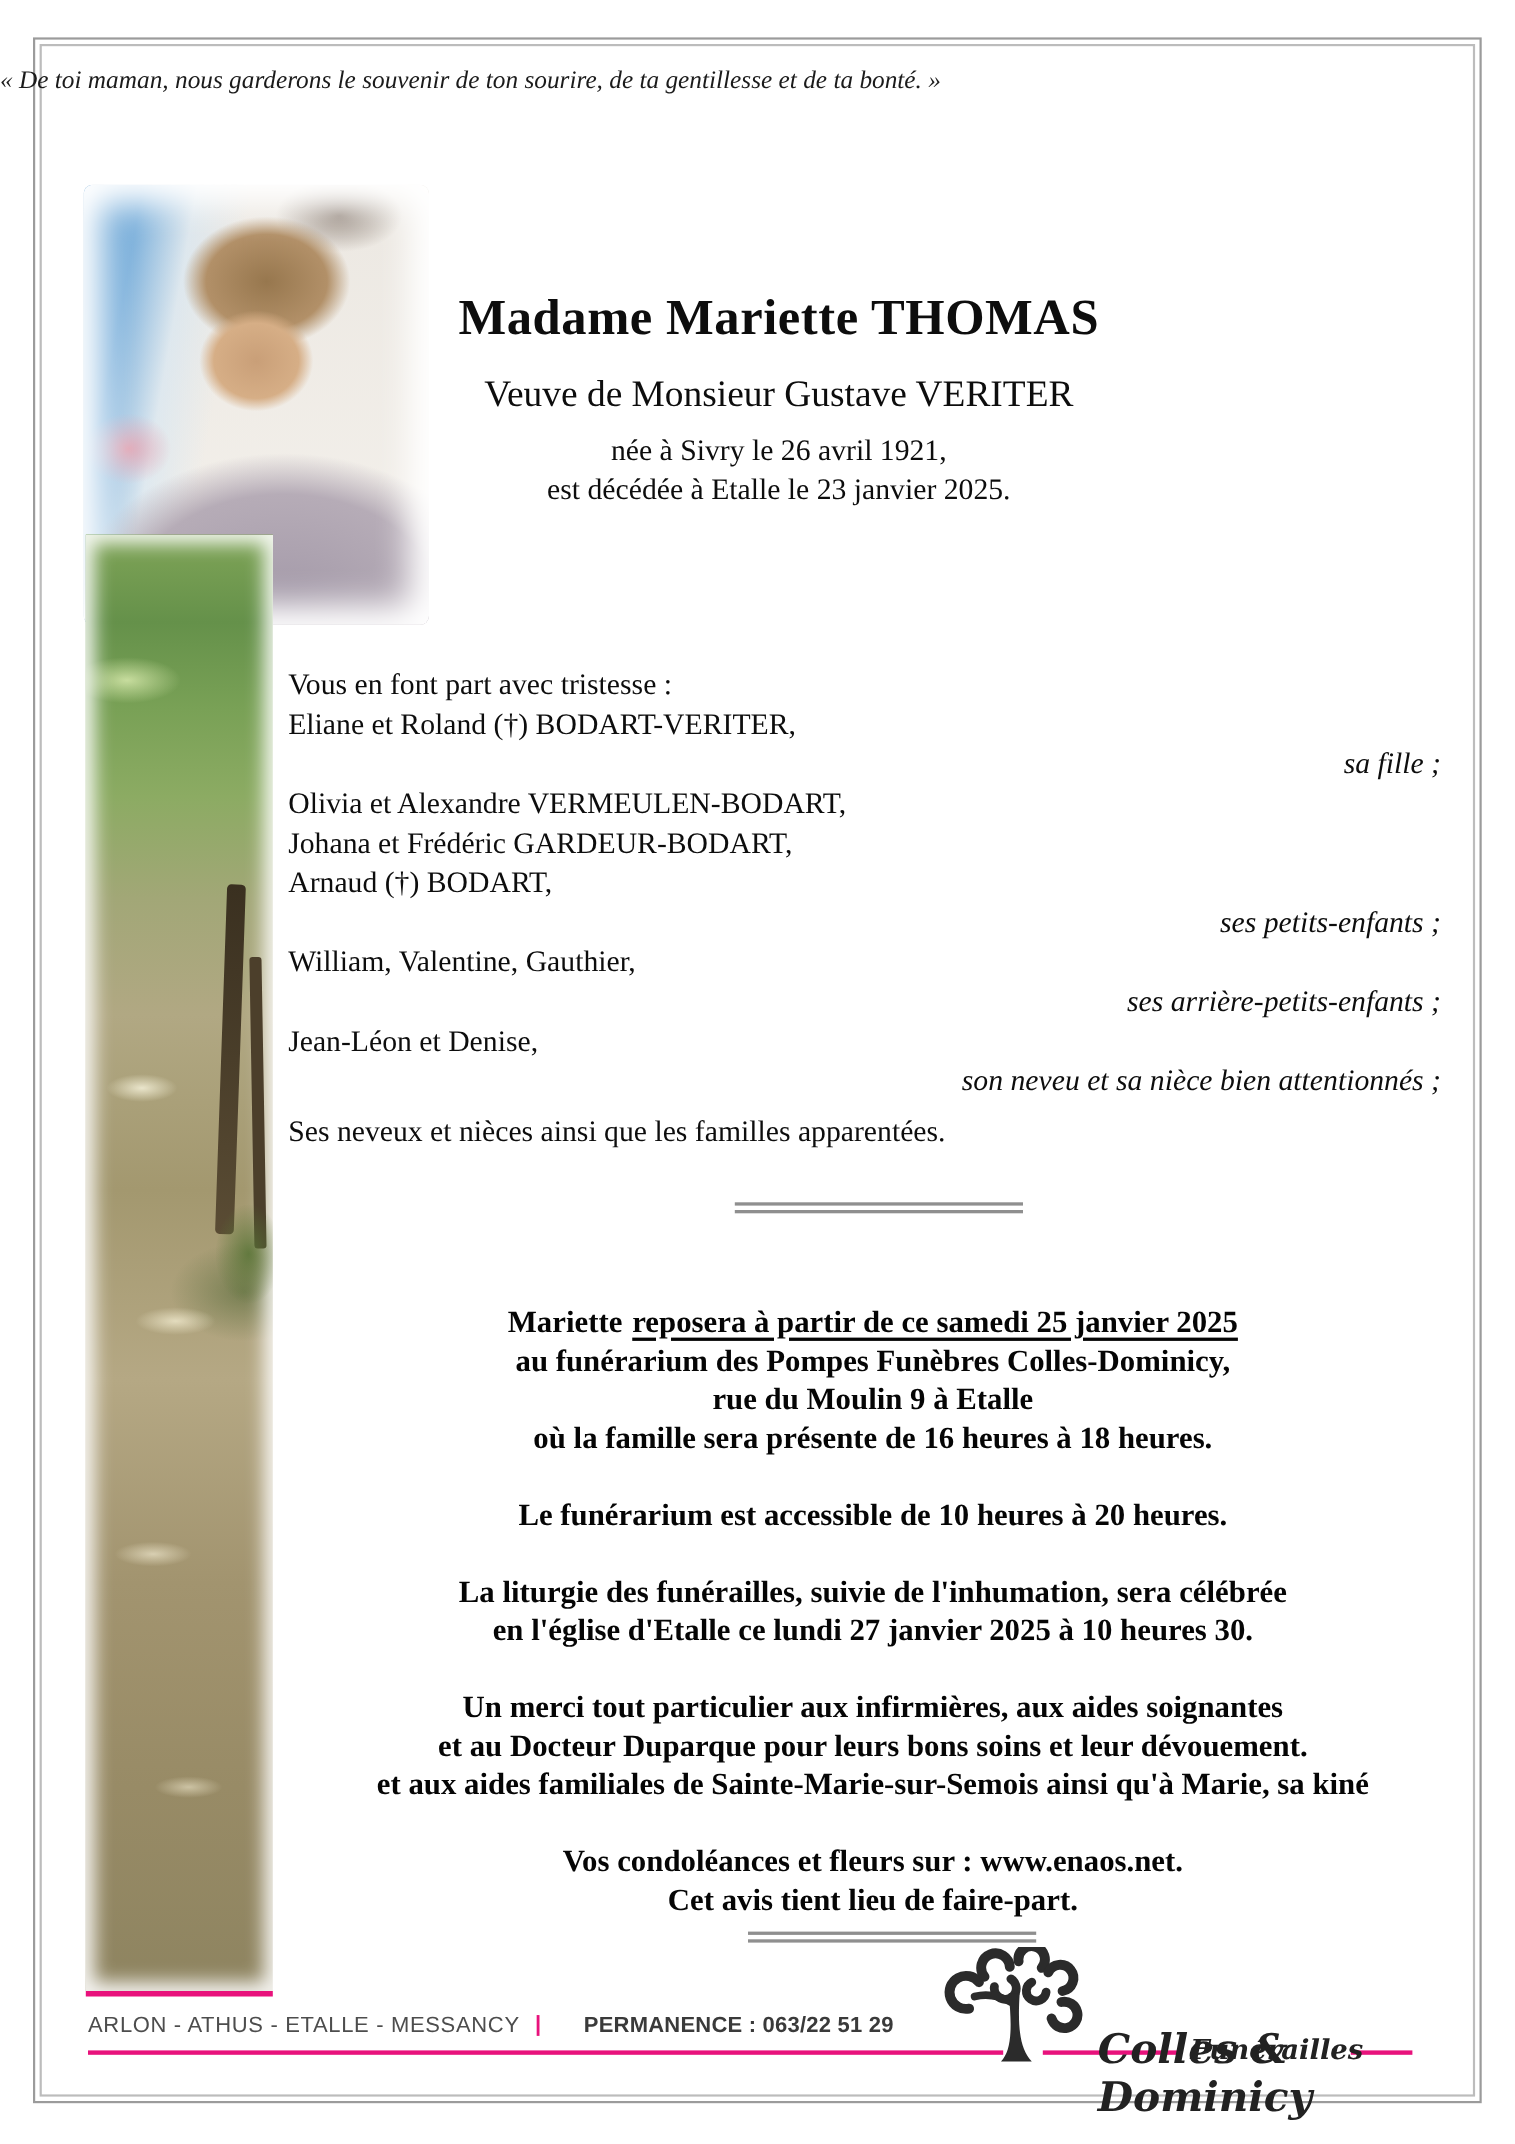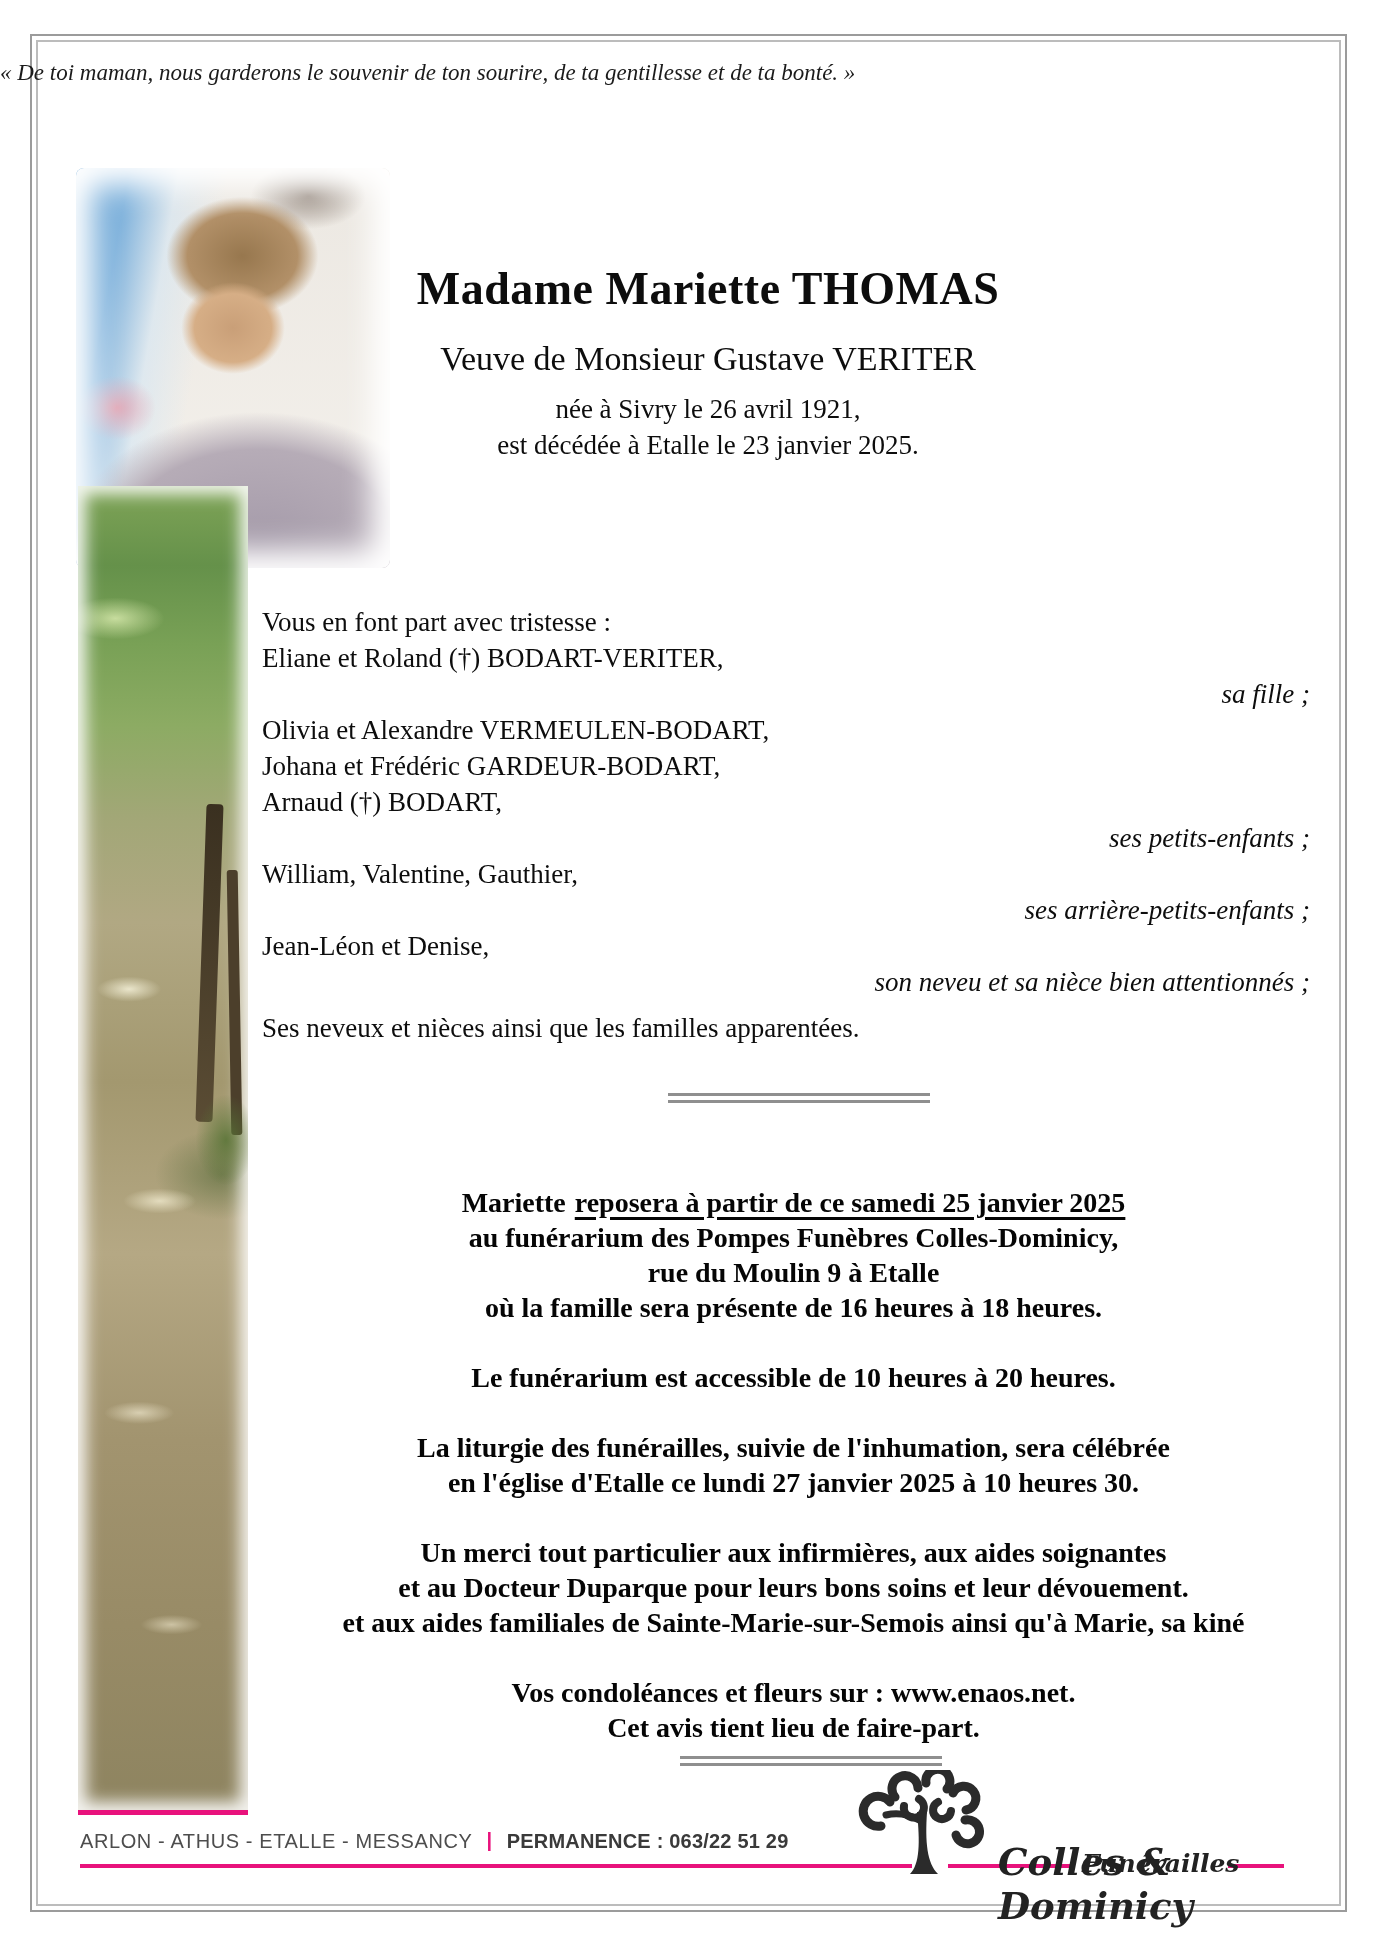--- a/index.html
+++ b/index.html
@@ -63,21 +63,21 @@
   .underlined{text-decoration:underline;text-decoration-thickness:2.5px;text-underline-offset:5px;}
   .repose-prefix{margin-right:9px;}
 
   .divider{position:absolute;width:262px;height:4px;border-top:3px solid #8f8f8f;border-bottom:3px solid #8f8f8f;}
   .divider-1{left:668px;top:1093px;}
   .divider-2{left:680px;top:1756px;}
 
   .footer-text{position:absolute;left:80px;top:1830px;font-family:"Liberation Sans", sans-serif;
     font-size:20px;color:#4d4d4d;letter-spacing:0.6px;white-space:nowrap;}
   .footer-sep{margin:0 14px;font-weight:bold;position:relative;top:-1px;}
-  .permanence{color:#3a3a3a;font-weight:bold;letter-spacing:0.2px;}
+  .permanence{color:#3a3a3a;font-weight:bold;letter-spacing:0.2px;margin-left:24px;}
 
   .pink{background:#e8127c;}
   .pink-line{position:absolute;top:1864px;height:4px;}
   .pl-1{left:80px;width:832px;}
   .pl-2{left:948px;width:122px;}
   .pl-3{left:1228px;width:56px;}
 
   .tree-logo{position:absolute;left:850px;top:1770px;width:142px;height:108px;}
   .brand-name{position:absolute;left:998px;top:1804px;width:304px;text-align:left;
     font-family:"DejaVu Serif", serif;font-style:italic;font-weight:bold;font-size:37px;color:#222;margin-top:36px;}

